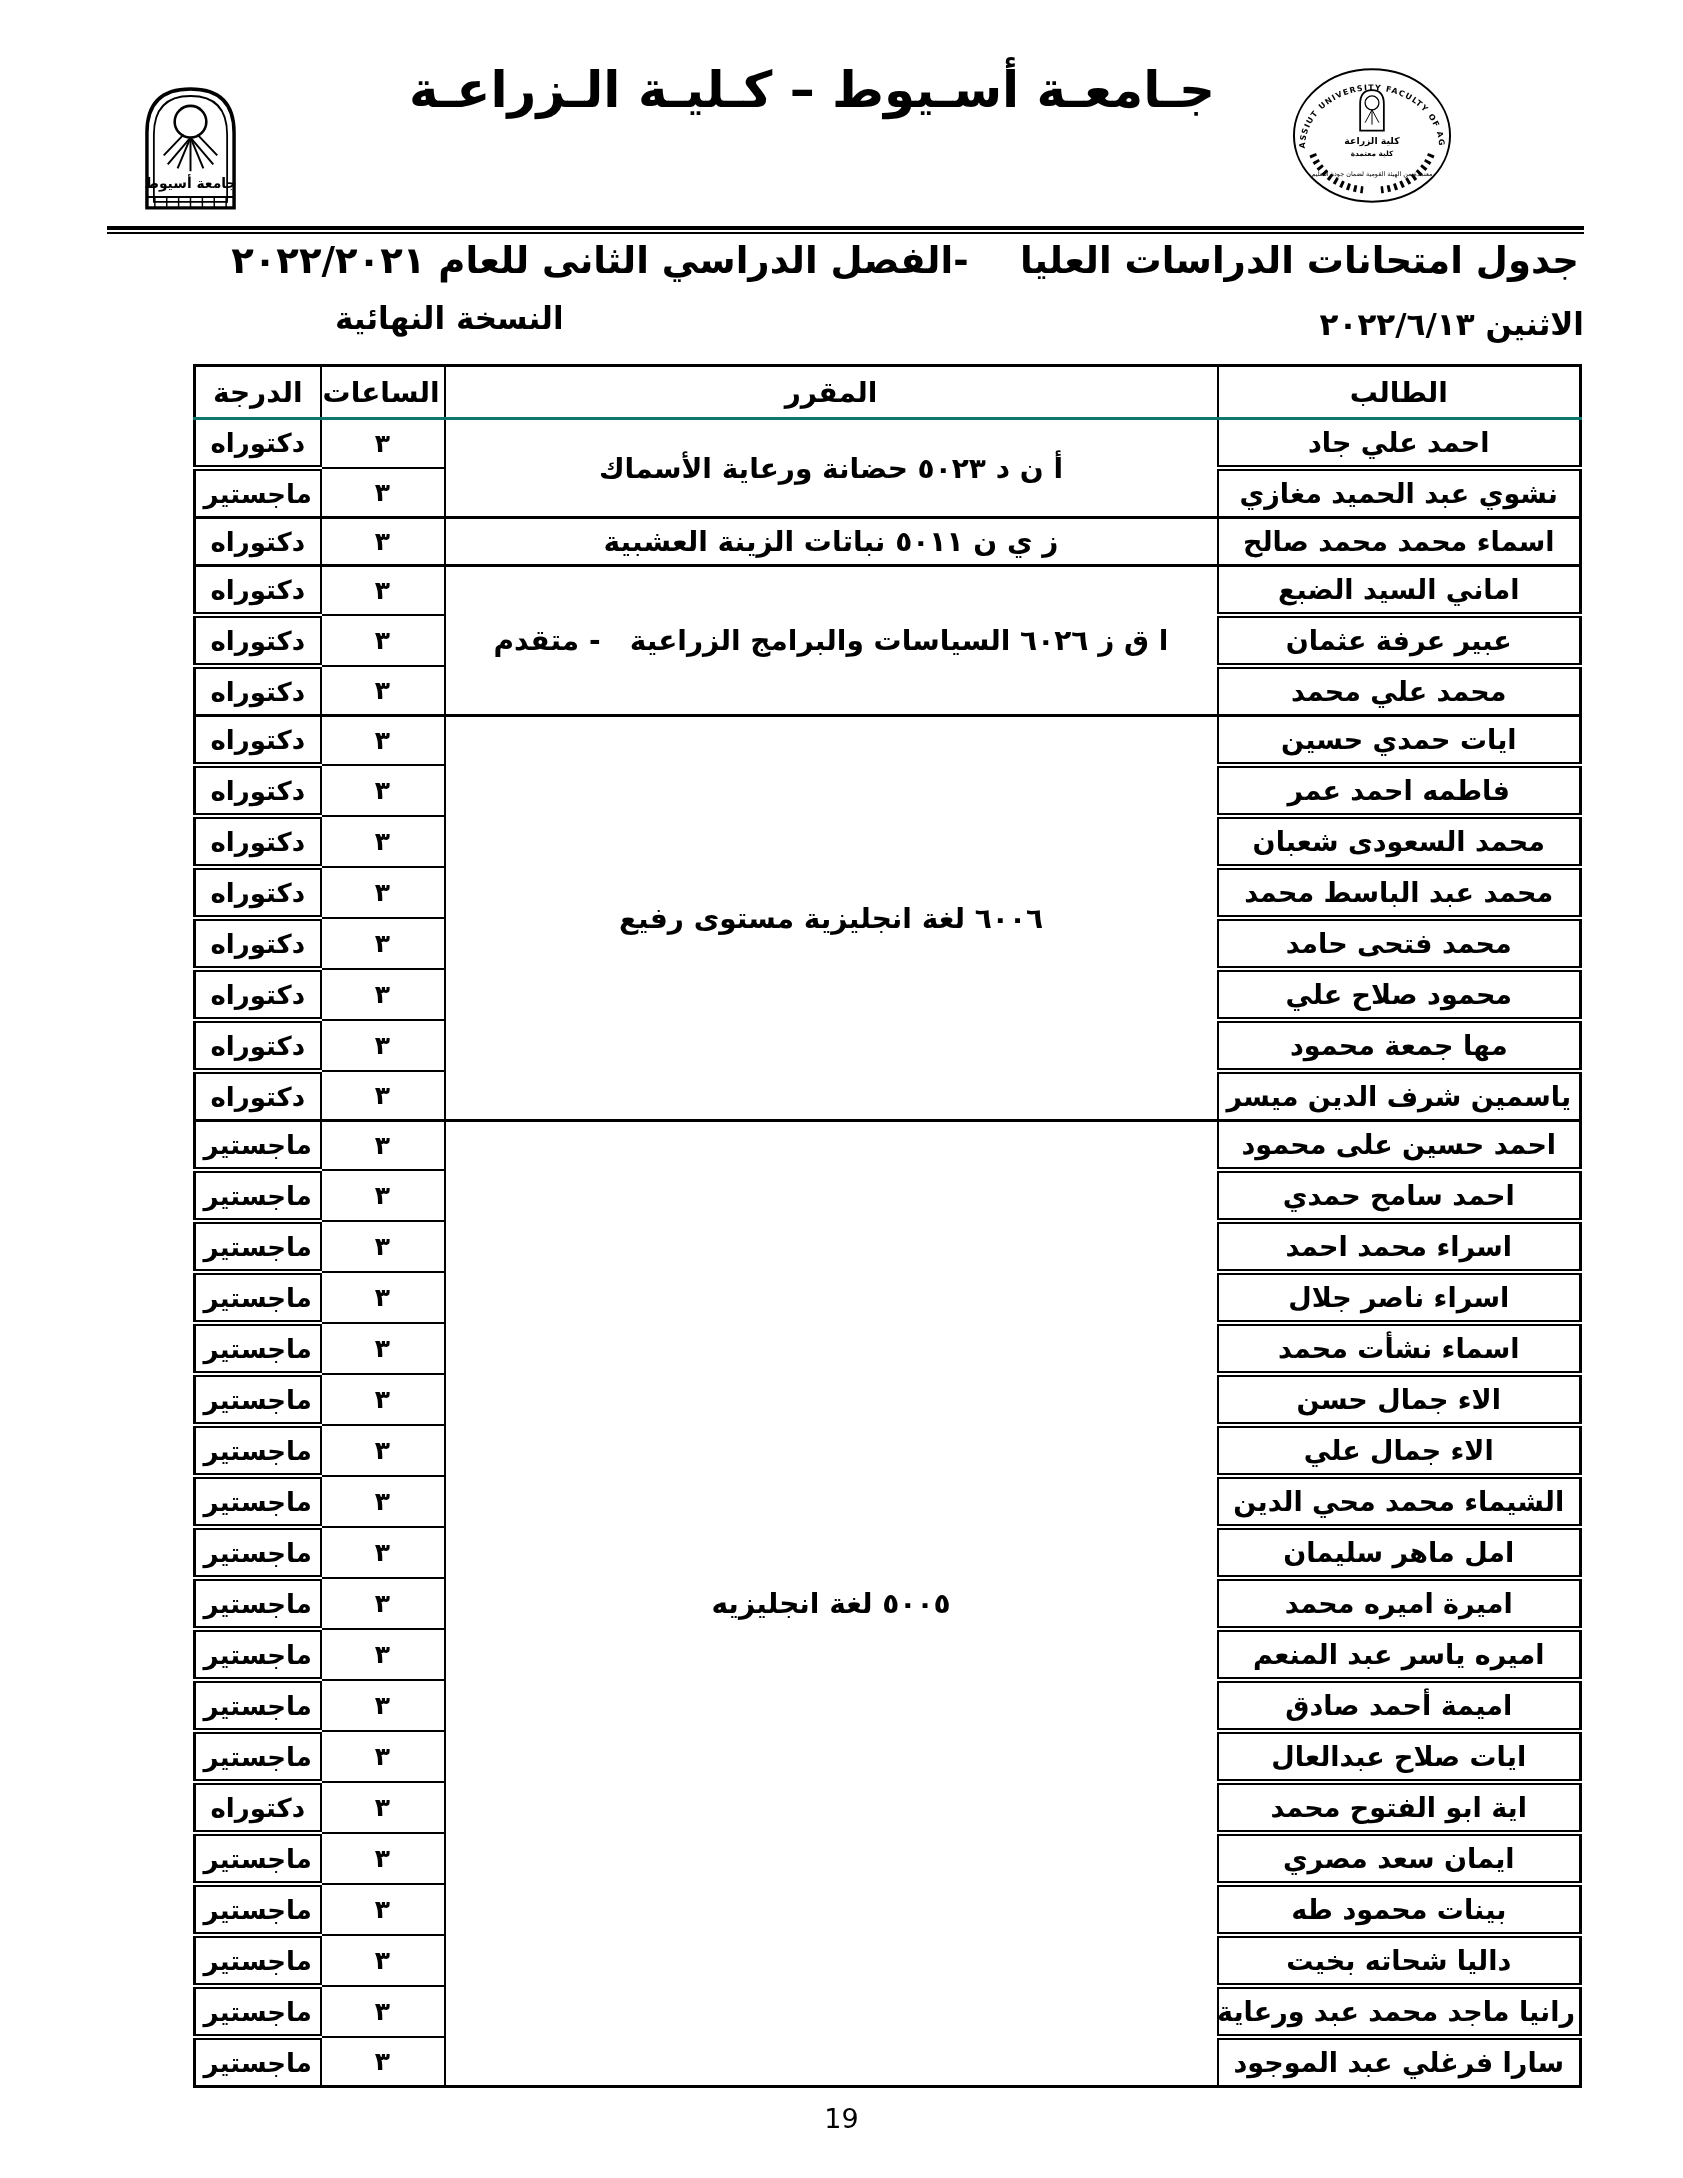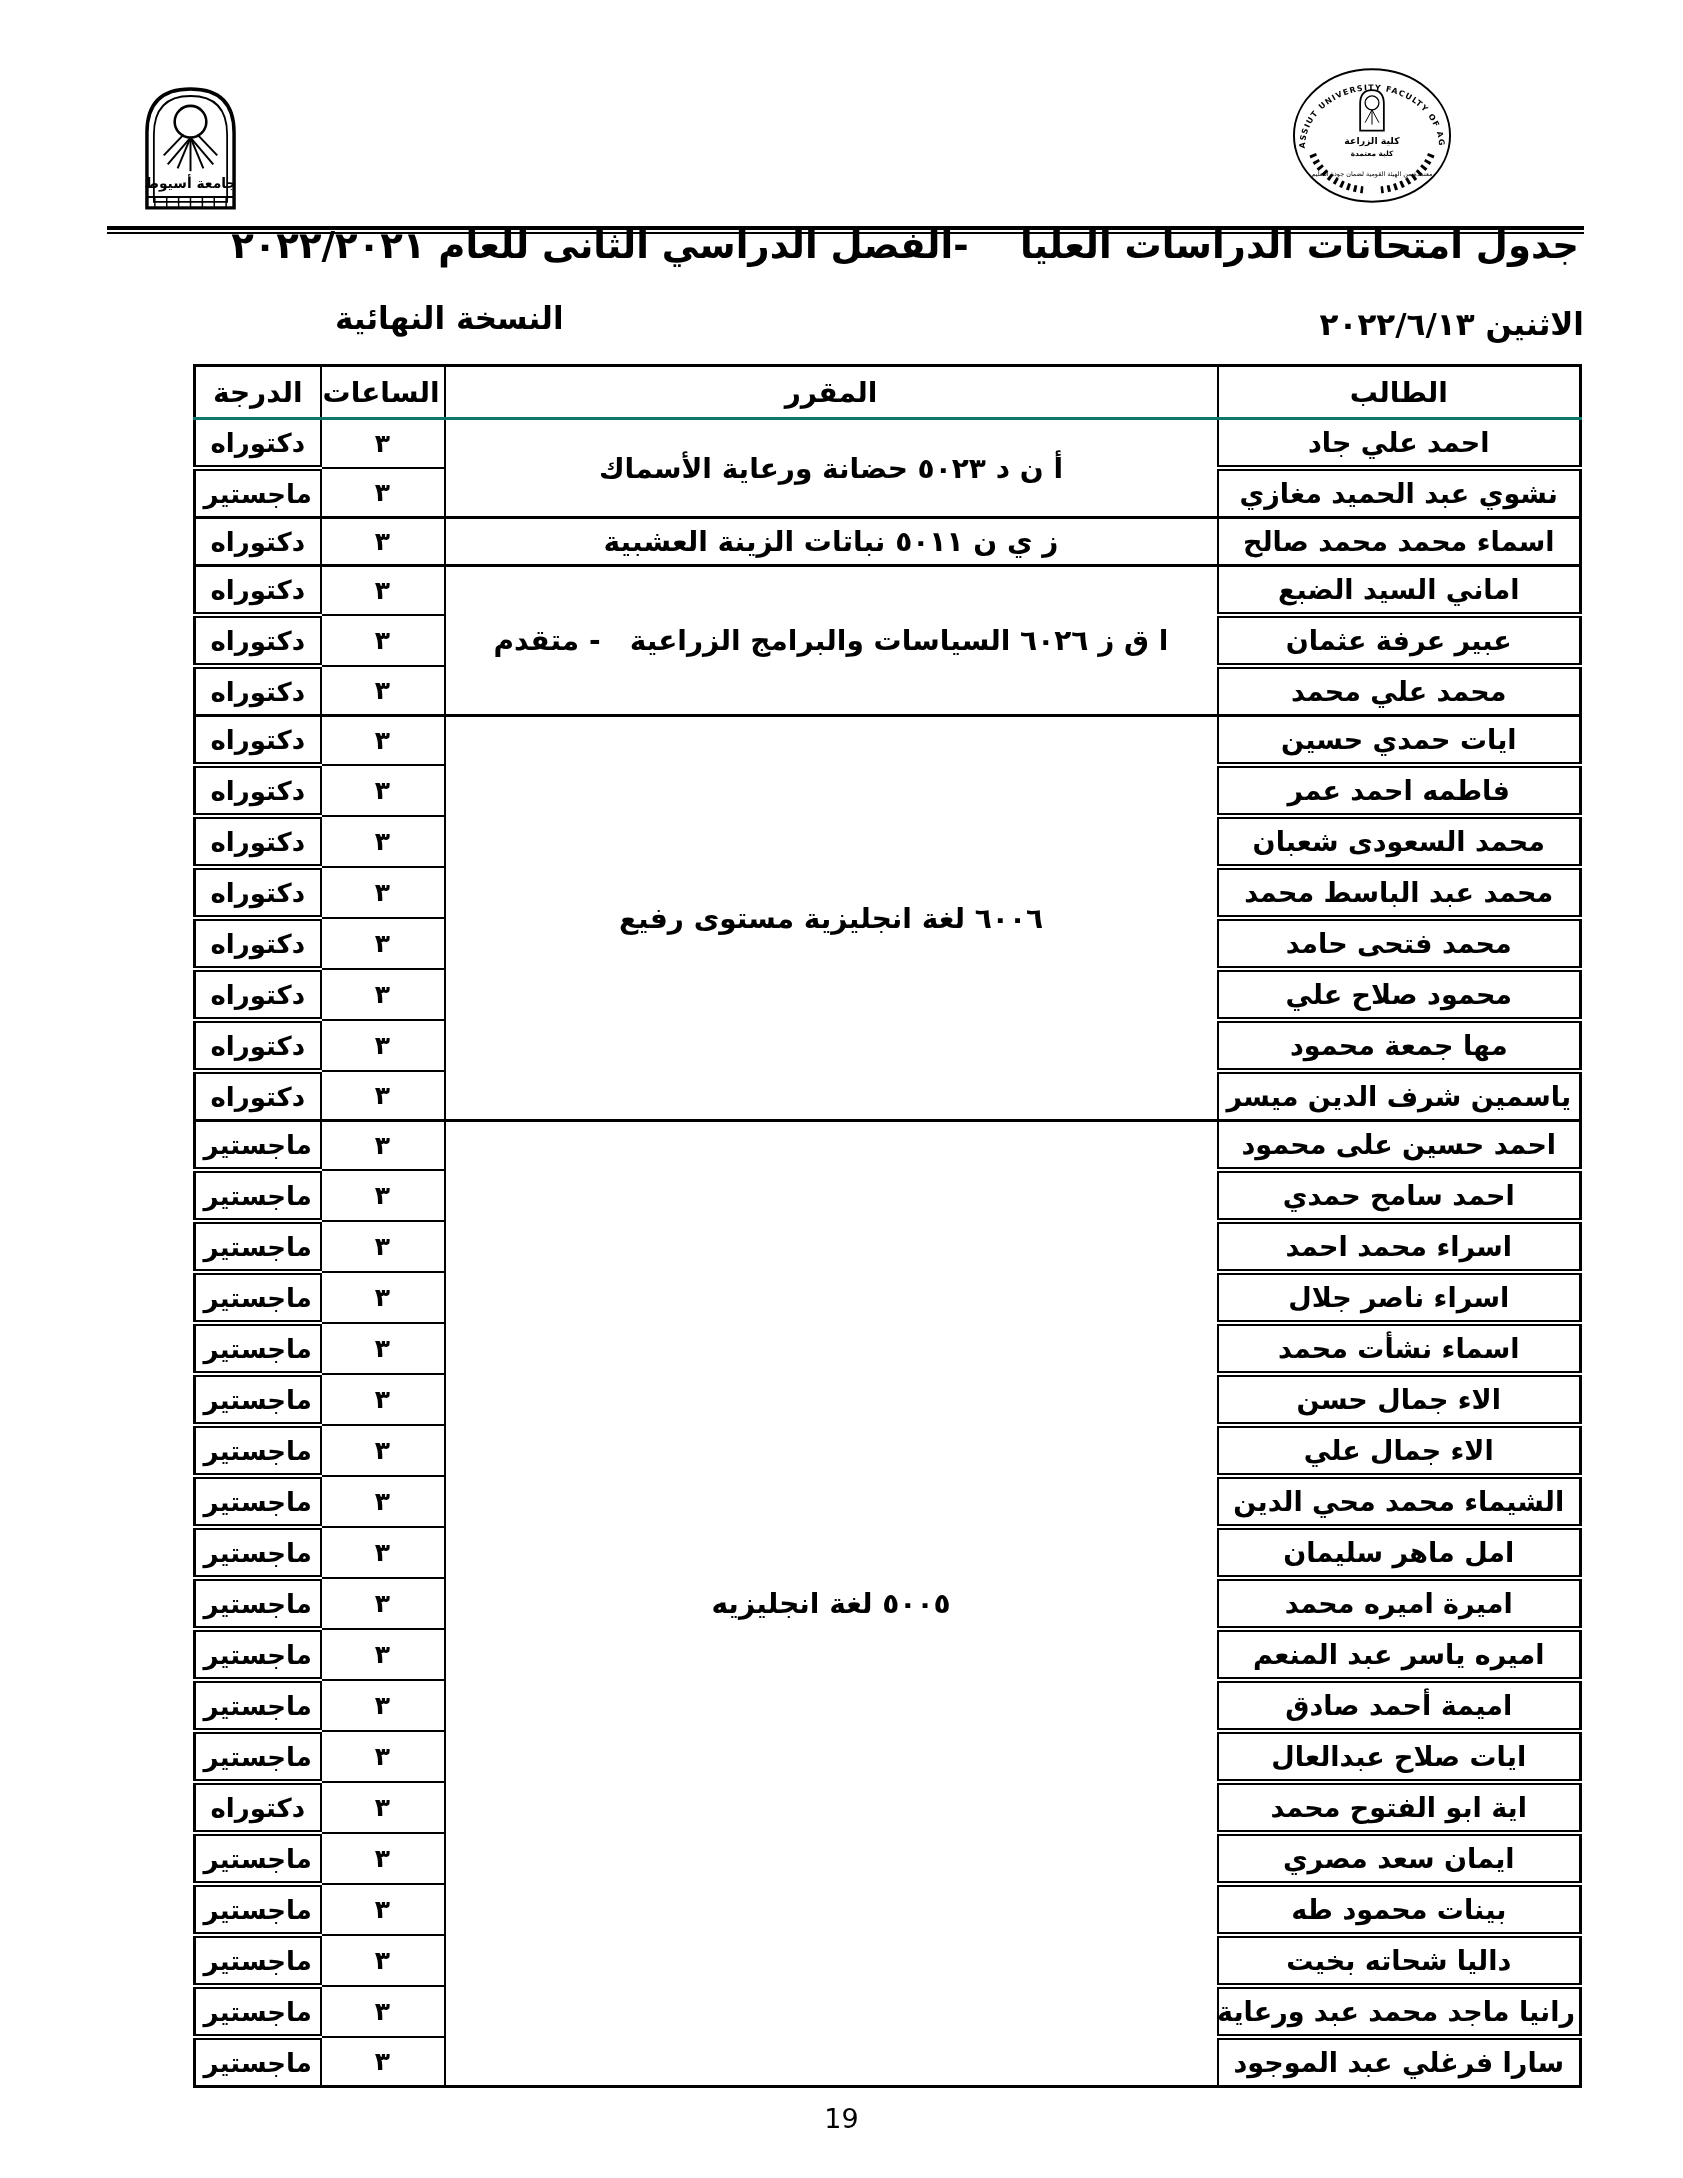--- a/index.html
+++ b/index.html
@@ -20,21 +20,21 @@
     text-align:center;direction:rtl;
     font-size:29px;font-weight:bold;
   }
   .emblem{position:absolute;left:141px;top:79px;}
   .seal{position:absolute;left:1290px;top:65px;}
   .rule{
     position:absolute;left:107px;top:226px;width:1477px;height:9px;
     background:linear-gradient(#000 0 4px,#fff 4px 6px,#000 6px 8px,#fff 8px 9px);
   }
   .schedule-title{
-    position:absolute;top:224px;right:104px;
+    position:absolute;top:239px;right:104px;
     direction:rtl;font-size:37px;font-weight:bold;white-space:nowrap;
   }
   .version-label{
     position:absolute;top:300px;left:335px;
     direction:rtl;font-size:31px;font-weight:bold;
   }
   .day-date{
     position:absolute;top:306px;right:99px;
     direction:rtl;font-size:31px;font-weight:bold;
   }
@@ -82,20 +82,21 @@
       <line x1="50" y1="59" x2="63" y2="90"></line>
       <line x1="50" y1="59" x2="73" y2="86"></line>
       <line x1="43" y1="56" x2="23" y2="77"></line>
       <line x1="57" y1="56" x2="77" y2="77"></line>
     </g>
     <text x="50" y="110" text-anchor="middle" direction="rtl" font-size="14" font-weight="bold">جامعة أسيوط</text>
     <line x1="6" y1="119" x2="94" y2="119" stroke="#000" stroke-width="2"></line>
     <path d="M14,119 v10 M26,119 v10 M38,119 v10 M50,119 v10 M62,119 v10 M74,119 v10 M86,119 v10" stroke="#000" stroke-width="1.5"></path>
   </svg>
 
+  <div class="uni-title">جـامعـة أسـيوط – كـليـة الـزراعـة</div>
 
   <svg class="seal" width="164" height="141" viewBox="0 0 166 142">
     <defs>
       <path id="sealTopArc" d="M 15,84 A 67,58 0 0 1 151,84"></path>
     </defs>
     <ellipse cx="83" cy="71" rx="79" ry="67" fill="none" stroke="#000" stroke-width="2"></ellipse>
     <text font-size="8" font-weight="bold" letter-spacing="1.2" fill="#000">
       <textPath href="#sealTopArc" startOffset="0%">ASSIUT UNIVERSITY FACULTY OF AGRICULTURE</textPath>
     </text>
     <g stroke="#000" fill="none">

